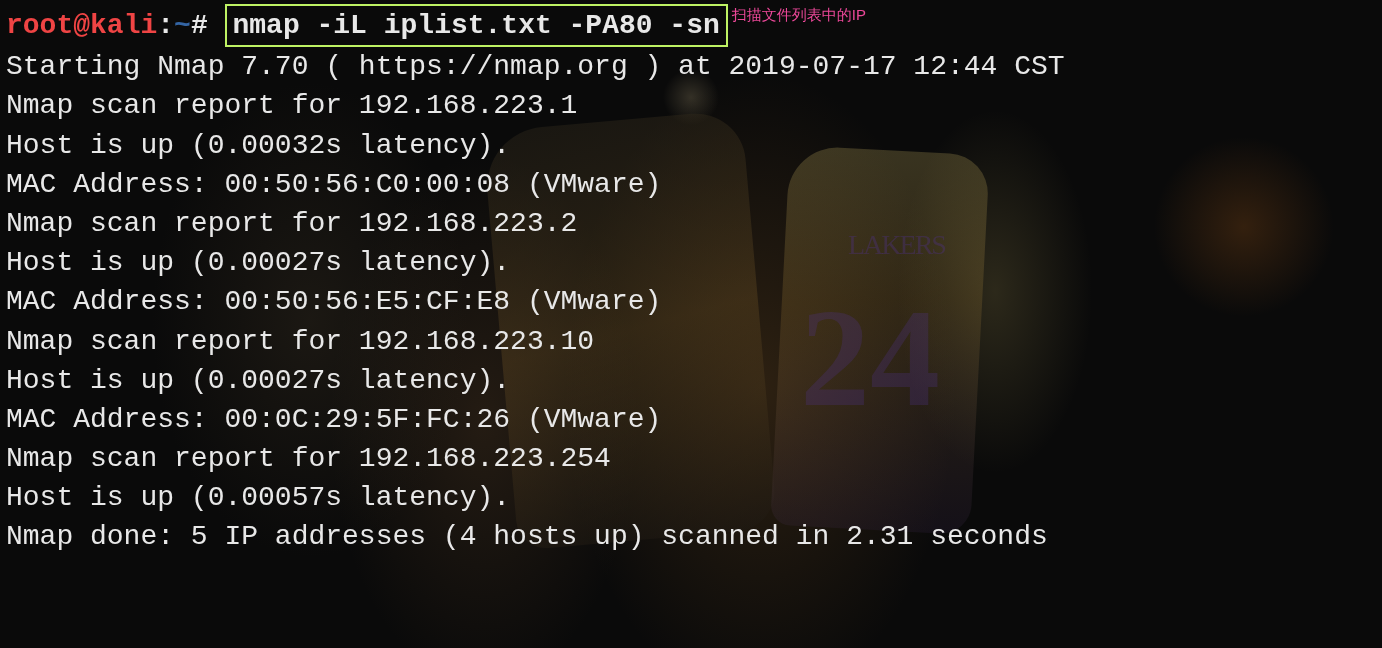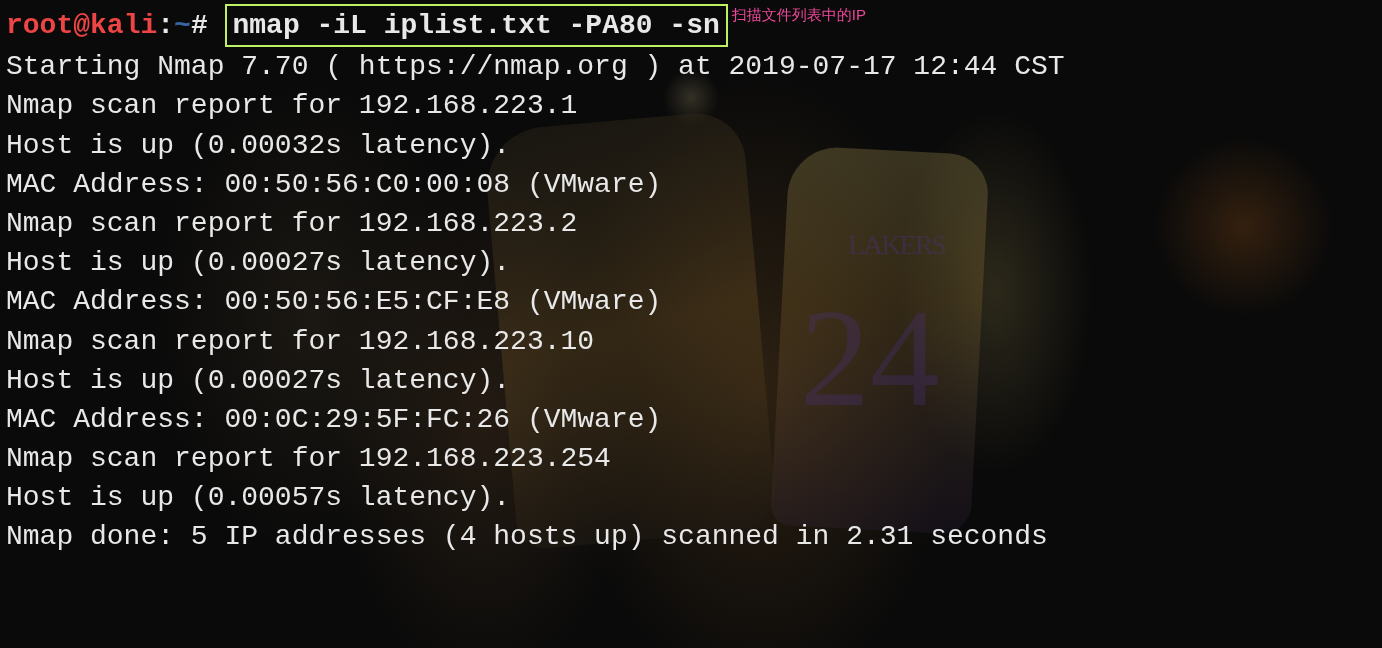--- a/index.html
+++ b/index.html
@@ -77,21 +77,21 @@
       z-index: 0;
       margin-left: 48px;
     }
     .jersey-num {
       position: absolute;
       top: 260px;
       left: 800px;
       font-family: Georgia, serif;
       font-size: 140px;
       color: rgba(80,50,140,0.28);
-      font-weight: normal;
+      font-weight: bold;
       z-index: 0;
     }
     .terminal {
       position: relative;
       z-index: 2;
       padding: 4px 6px;
     }
     .prompt-line {
       white-space: nowrap;
     }

